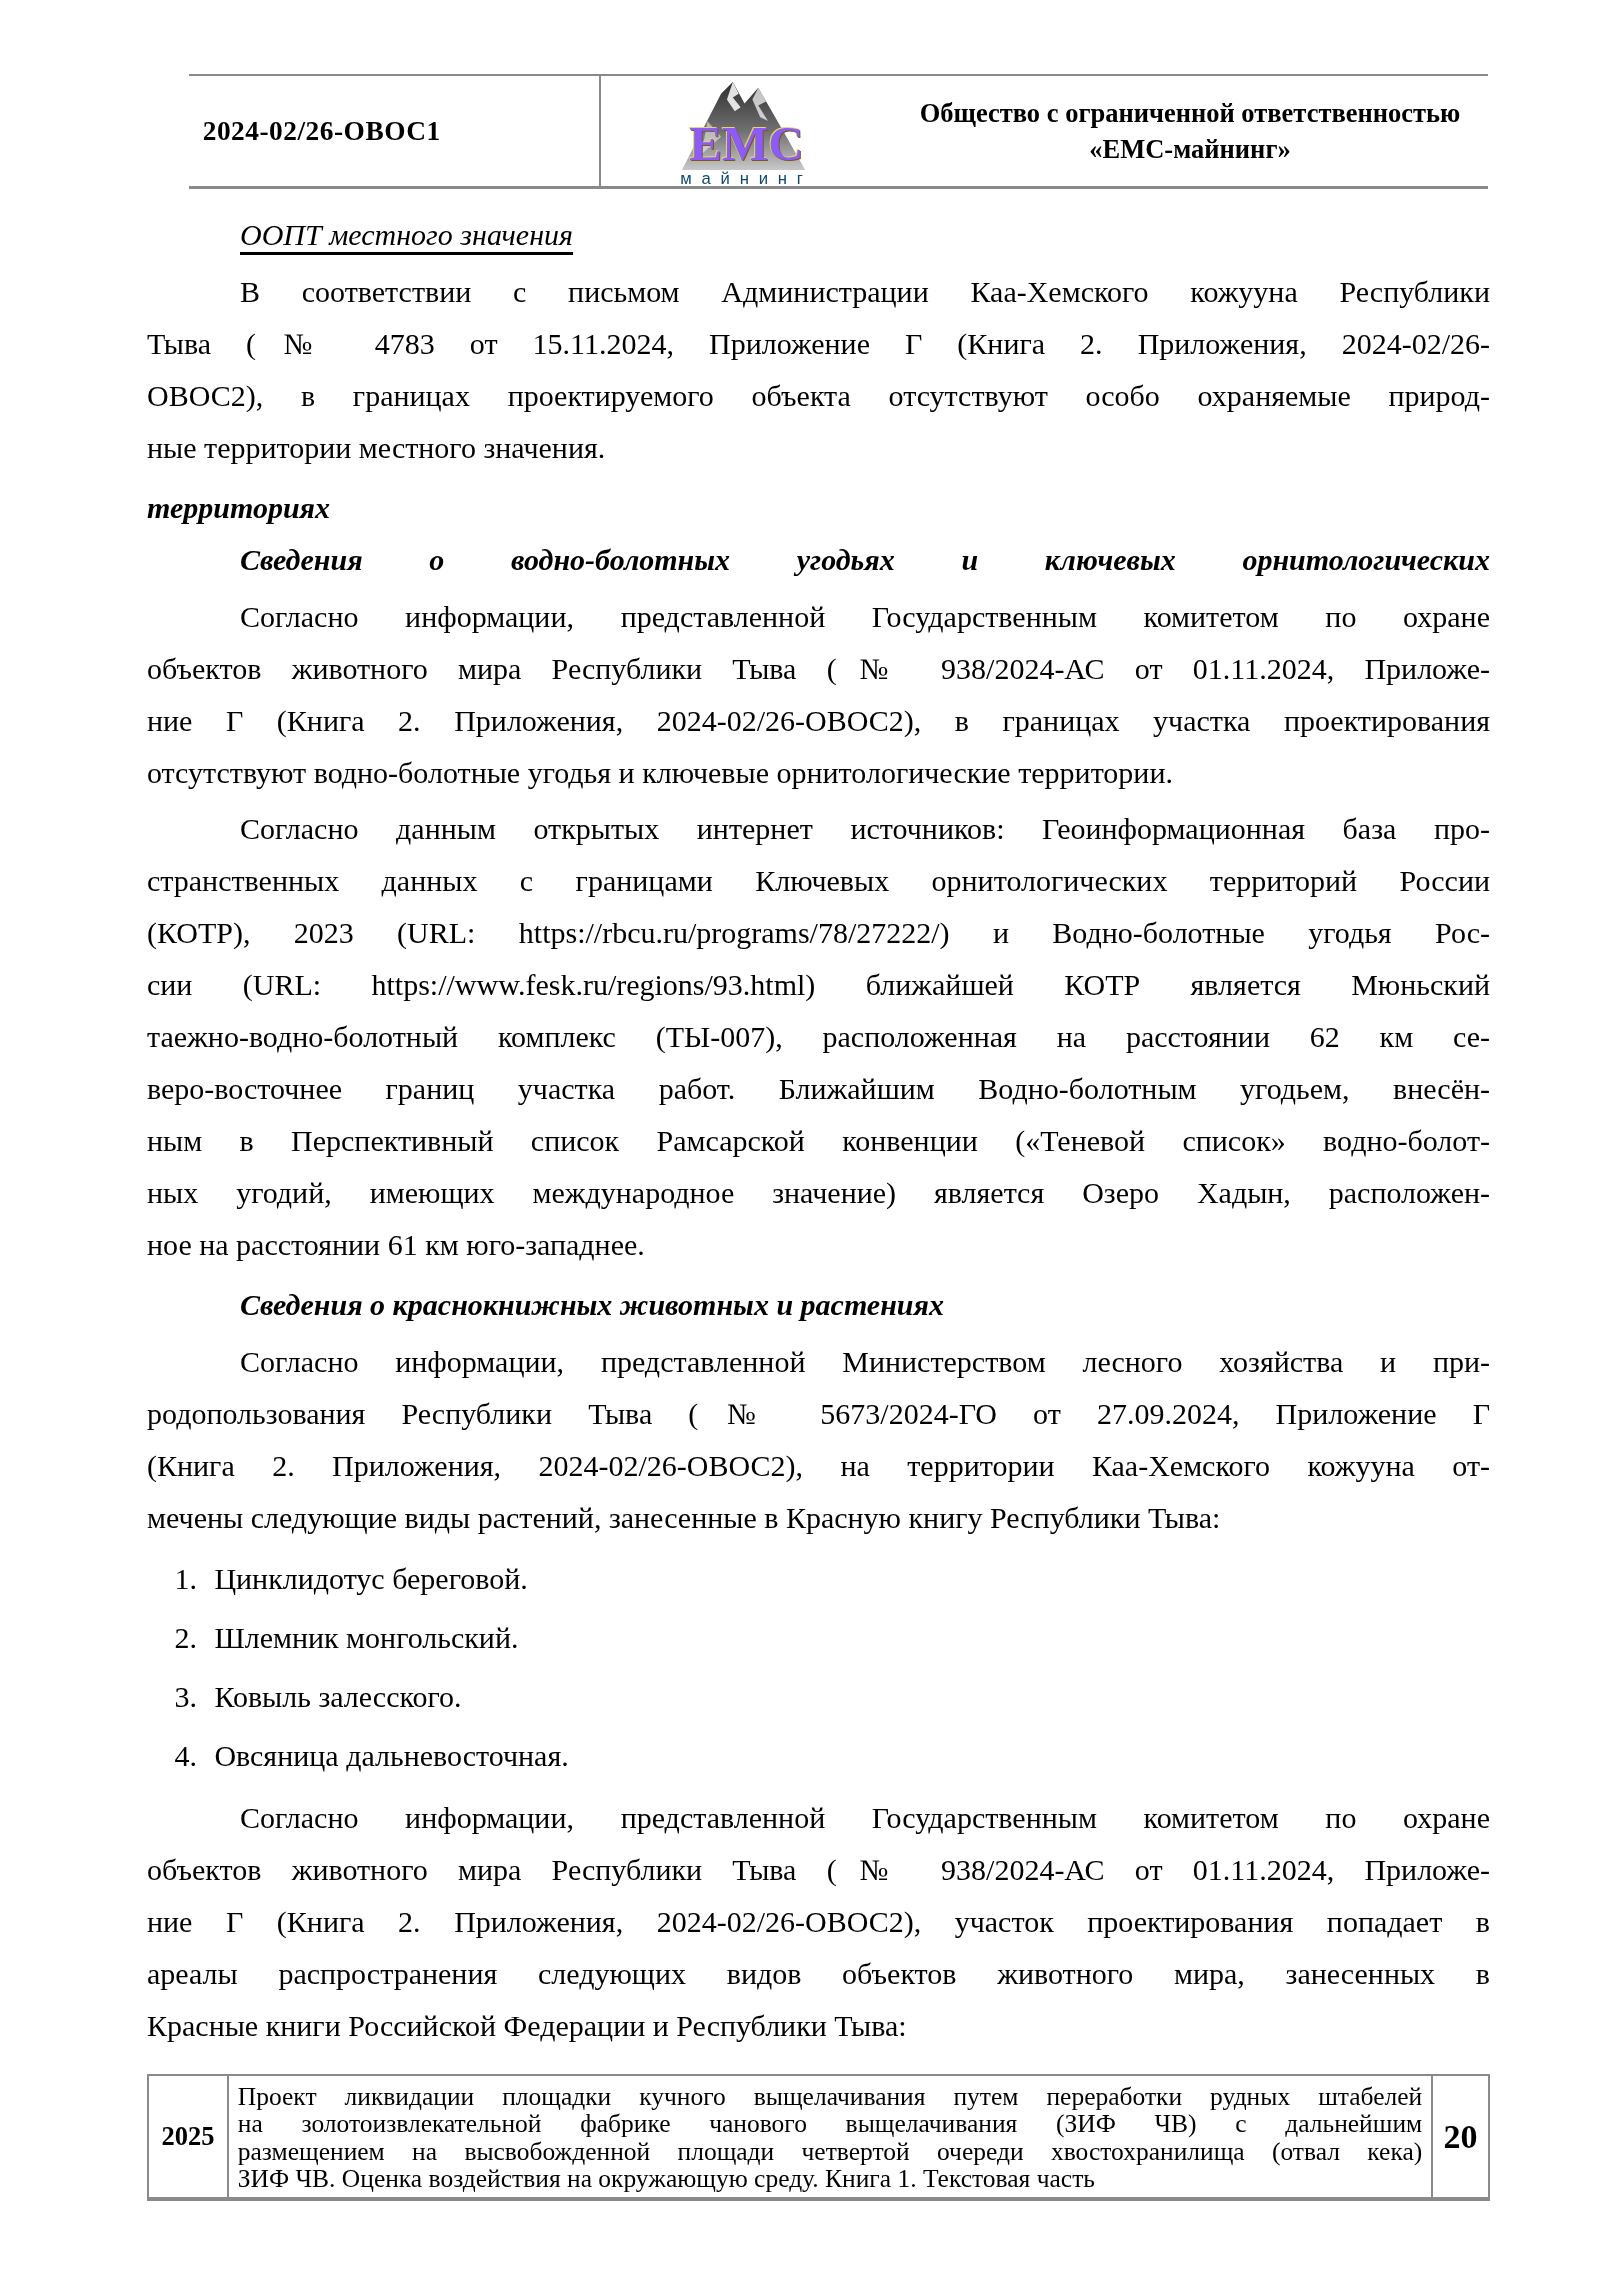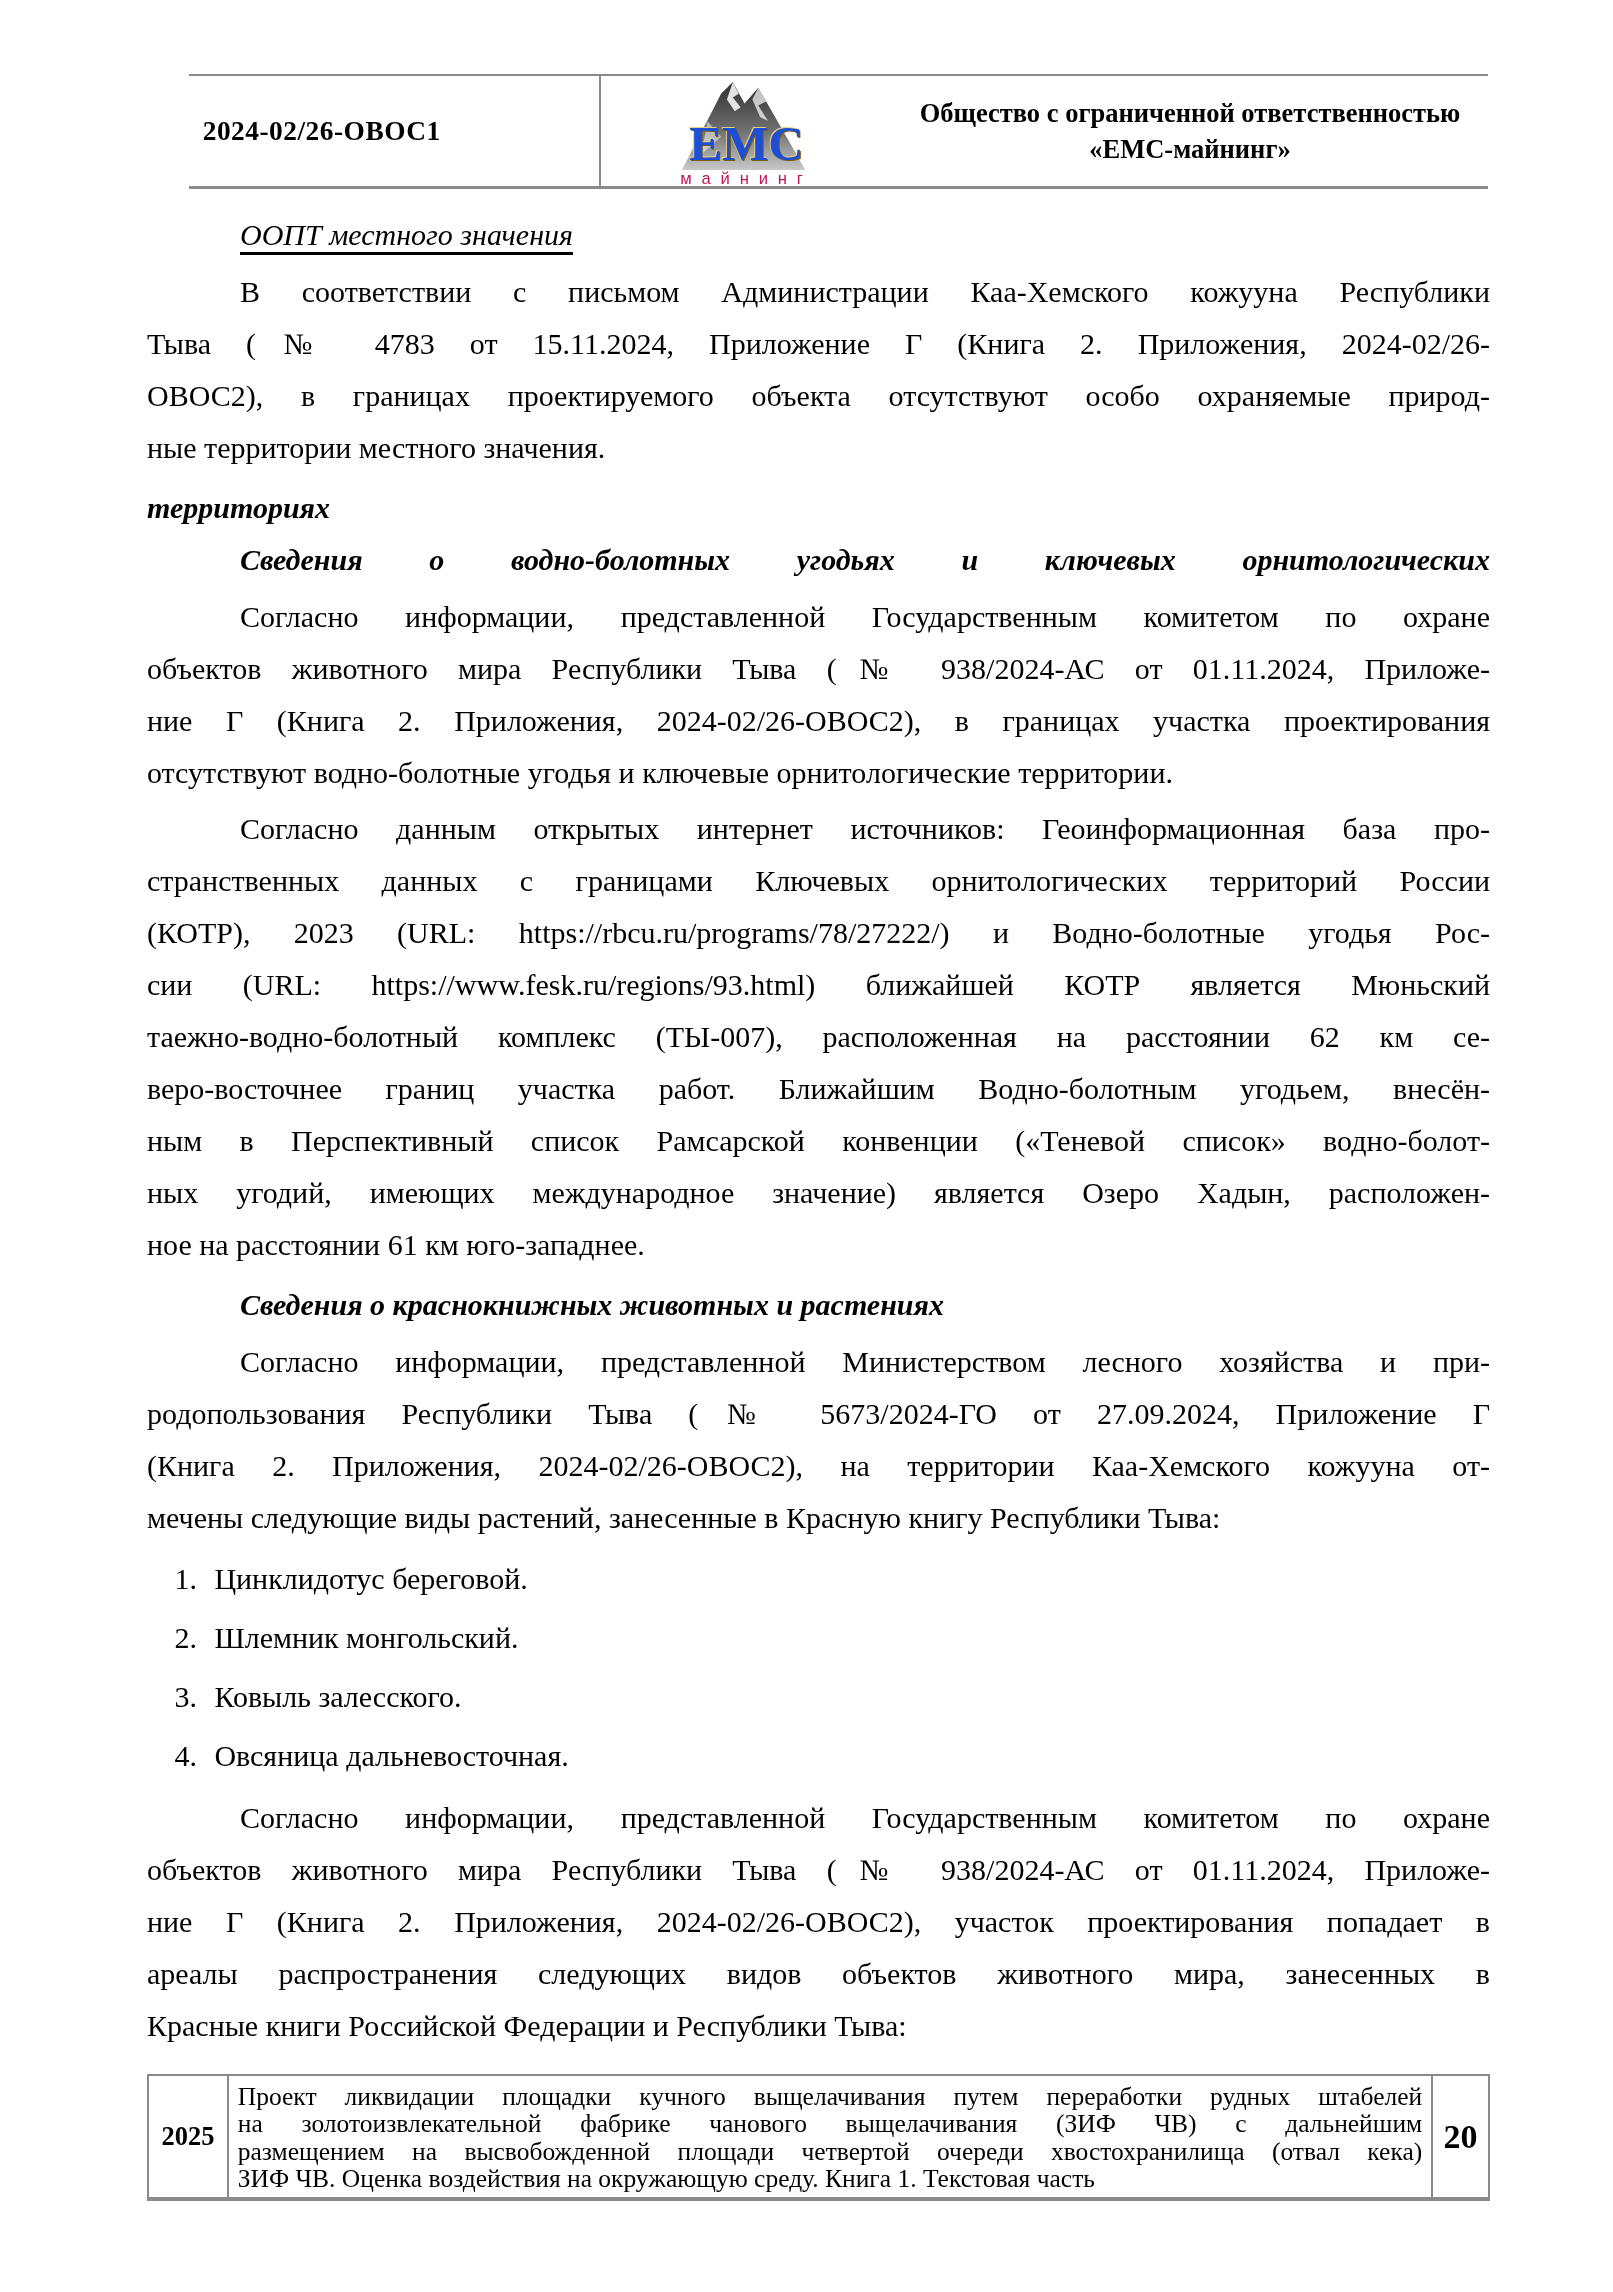--- a/index.html
+++ b/index.html
@@ -9,25 +9,25 @@
   
   .hdr{position:absolute;left:189px;top:74px;width:1299px;height:115px;box-sizing:border-box;
        border-top:2.9px solid #8a8a8a;border-bottom:3.9px solid #8a8a8a;display:flex;gap:35px;}
   .h-doc{width:412px;box-sizing:border-box;border-right:2.9px solid #8a8a8a;
          display:flex;align-items:center;padding-left:13.7px;
          font-weight:bold;font-size:27.4px;letter-spacing:0.5px;}
   .h-logo{width:221px;position:relative;}
   .logo-wrap{position:relative;width:206px;height:110px;margin:2px auto 0;}
   .logo-wrap svg{position:absolute;left:34px;top:0;}
   .logo-acronym{position:absolute;left:0;bottom:19.6px;width:100%;text-align:center;
-                font-weight:bold;font-size:49px;line-height:49px;color:#1d4ed8;
+                font-weight:bold;font-size:49px;line-height:49px;color:#8b5cf6;
                 text-shadow:1px 1px 0 #7a5c10, -1px -1px 0 #e8cf7a;}
   .logo-sub{position:absolute;left:0;bottom:0;width:100%;text-align:center;
             font-family:"Liberation Sans","DejaVu Sans",sans-serif;
-            font-size:16.7px;line-height:17.6px;letter-spacing:9.8px;color:#be185d;}
+            font-size:16.7px;line-height:17.6px;letter-spacing:9.8px;color:#0c4a6e;}
   .h-company{flex:1;display:flex;flex-direction:column;justify-content:center;align-items:center;
              font-weight:bold;font-size:26.5px;line-height:36px;text-align:center;}
 
   
   .doc-body{position:absolute;left:147px;top:207px;width:1343px;font-size:30px;}
   .block{margin:0 0 4.9px 0;}
   .line{text-align:justify;text-align-last:justify;line-height:52px;}
   .line.first{text-indent:93px;}
   .line.last{text-align-last:left;}
   .heading_italic_underline{margin-top:2px;}

